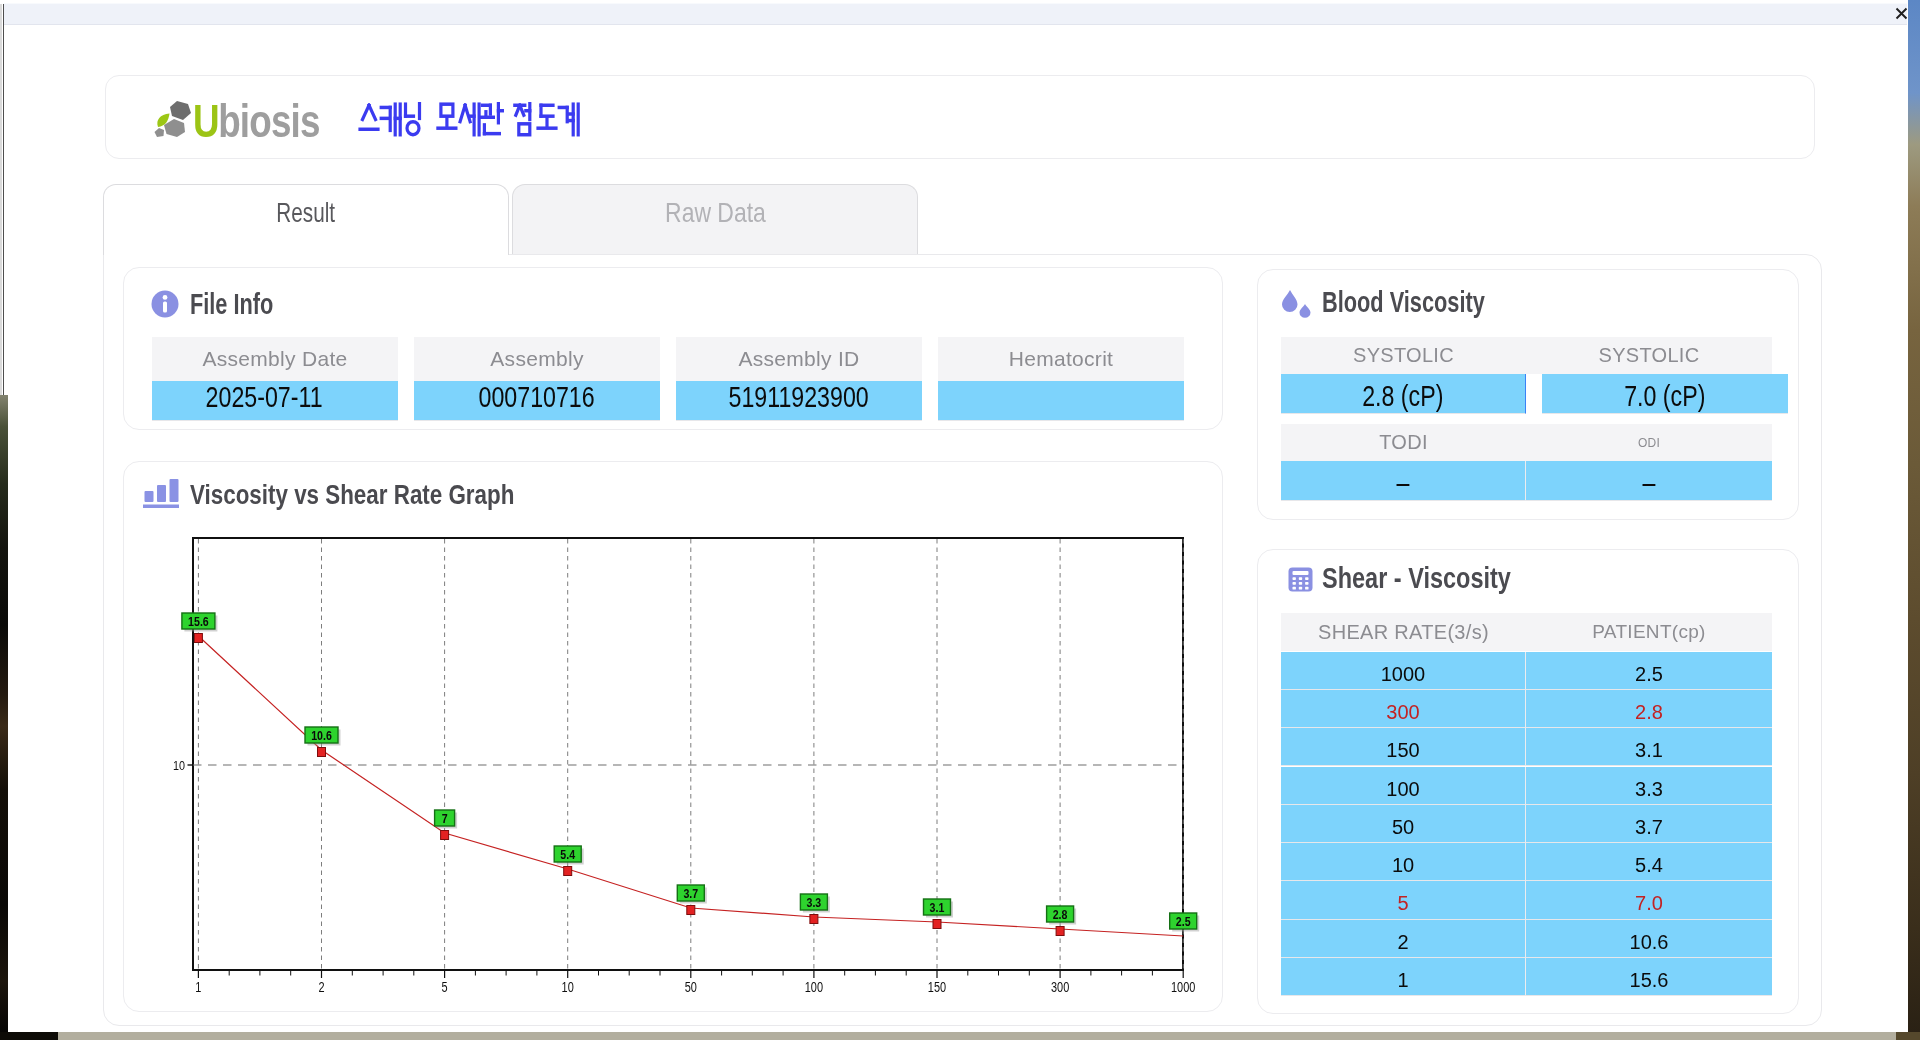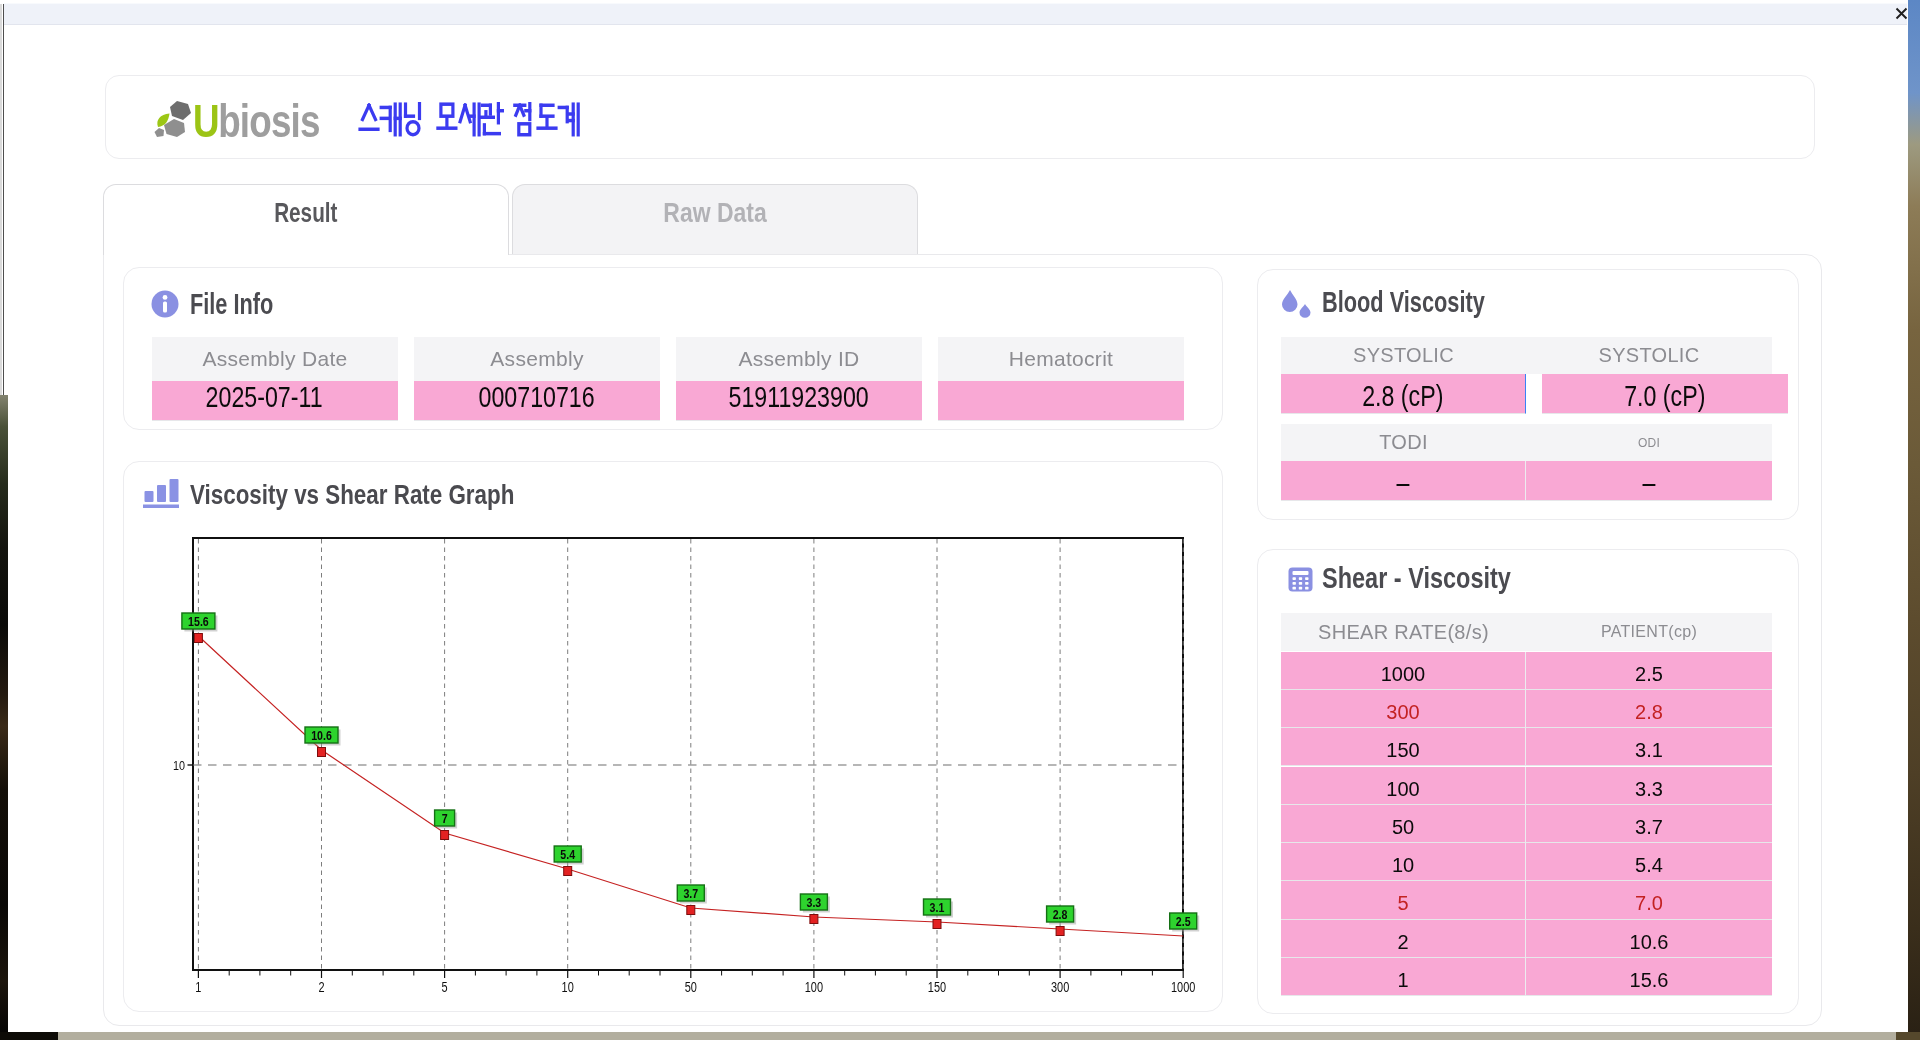--- a/index.html
+++ b/index.html
@@ -18,39 +18,39 @@
   #wallB { left:0; top:1032px; width:1920px; height:8px; background:#b2ae9e; }
   #wallBL { left:0; top:1032px; width:58px; height:8px; background:#0d0b07; }
   #wallBR { left:1896px; top:1032px; width:24px; height:8px; background:#55482c; }
 
   
   .card { position:absolute; background:#fff; border:1.5px solid #ececef; border-radius:16px; }
   #hdrcard { left:105px; top:75px; width:1710px; height:83.5px; border-radius:14px; }
 
   
   .tab { position:absolute; top:184px; height:71px; border:1.5px solid #dcdcdf;
-    border-bottom:none; border-radius:13px 13px 0 0; font-size:28px; font-weight:bold;
+    border-bottom:none; border-radius:13px 13px 0 0; font-size:28px; font-weight:normal;
     display:flex; align-items:flex-start; padding-top:11.5px; justify-content:center; }
   #tabResult { left:103px; width:406px; background:#fff; color:#58585c; z-index:5; }
   #tabRaw { left:512px; width:406px; background:#f3f3f5; color:#b2b2b6; z-index:3; }
 
   
   #panel { left:103px; top:254px; width:1719px; height:772px; border-radius:0 16px 16px 16px;
     border:1.5px solid #e9e9ec; z-index:4; }
   #panelmask { left:105px; top:253px; width:402px; height:3px; background:#fff; z-index:6; }
 
   #filecard { left:123px; top:267px; width:1100px; height:163px; z-index:7; }
   #graphcard { left:123px; top:461px; width:1100px; height:551px; z-index:7; }
   #bloodcard { left:1257px; top:269px; width:542px; height:251px; z-index:7; }
   #shearcard { left:1257px; top:549px; width:542px; height:465px; z-index:7; }
 
   .cardtitle { position:absolute; font-size:29px; font-weight:bold; color:#4b4b50; transform:scaleX(.75); transform-origin:0 50%; white-space:nowrap; }
   .hcell { position:absolute; background:#f4f4f6; color:#8c8c91; font-size:21px; letter-spacing:.3px;
     display:flex; align-items:center; justify-content:center; }
-  .vcell { position:absolute; background:#f9a8d4; border-bottom:1px solid #e7e7ea;
+  .vcell { position:absolute; background:#7dd3fc; border-bottom:1px solid #e7e7ea;
     color:#0b0b0b; display:flex; align-items:center; justify-content:center; }
   .red { color:#c32222; }
   .vS { font-size:20px; position:relative; top:4px; white-space:nowrap; }
   .vB { font-size:29px; transform:scaleX(0.8); position:relative; top:3px; white-space:nowrap; }
   .vF { font-size:29px; transform:scaleX(0.8); position:relative; top:-3px; white-space:nowrap; }
 </style>
 </head>
 <body>
 <div class="abs" id="titlebar"></div>
 <div class="abs" id="edgeL1"></div>
@@ -194,22 +194,22 @@
     <rect x="4.5" y="15" width="3.4" height="2.8" rx="0.7"></rect>
       <rect x="10.8" y="15" width="3.4" height="2.8" rx="0.7"></rect>
       <rect x="17.1" y="15" width="3.4" height="2.8" rx="0.7"></rect>
     <rect x="4.5" y="19.8" width="3.4" height="2.8" rx="0.7"></rect>
       <rect x="10.8" y="19.8" width="3.4" height="2.8" rx="0.7"></rect>
       <rect x="17.1" y="19.8" width="3.4" height="2.8" rx="0.7"></rect>
   </g>
 </svg>
 <div class="cardtitle" style="left:1322px;top:562px;z-index:8;transform:scaleX(.81)">Shear - Viscosity</div>
 <div class="hcell" style="left:1281px;top:613px;width:491px;height:38px;z-index:8"></div>
-<div class="hcell" style="left:1281px;top:613px;width:245px;height:38px;font-size:20px;z-index:9;background:none">SHEAR RATE(8/s)</div>
-<div class="hcell" style="left:1526px;top:613px;width:246px;height:38px;font-size:16px;z-index:9;background:none">PATIENT(cp)</div>
+<div class="hcell" style="left:1281px;top:613px;width:245px;height:38px;font-size:20px;z-index:9;background:none">SHEAR RATE(3/s)</div>
+<div class="hcell" style="left:1526px;top:613px;width:246px;height:38px;font-size:19px;z-index:9;background:none">PATIENT(cp)</div>
 <div class="vcell" style="left:1281px;top:651.7px;width:245px;height:38.27px;border-right:1px solid #ececef;z-index:8">
     <span class="vS">1000</span>
   </div>
 <div class="vcell" style="left:1526px;top:651.7px;width:246px;height:38.27px;z-index:8">
     <span class="vS">2.5</span>
   </div>
 <div class="vcell" style="left:1281px;top:690.0px;width:245px;height:38.27px;border-right:1px solid #ececef;z-index:8">
     <span class="vS red">300</span>
   </div>
 <div class="vcell" style="left:1526px;top:690.0px;width:246px;height:38.27px;z-index:8">

